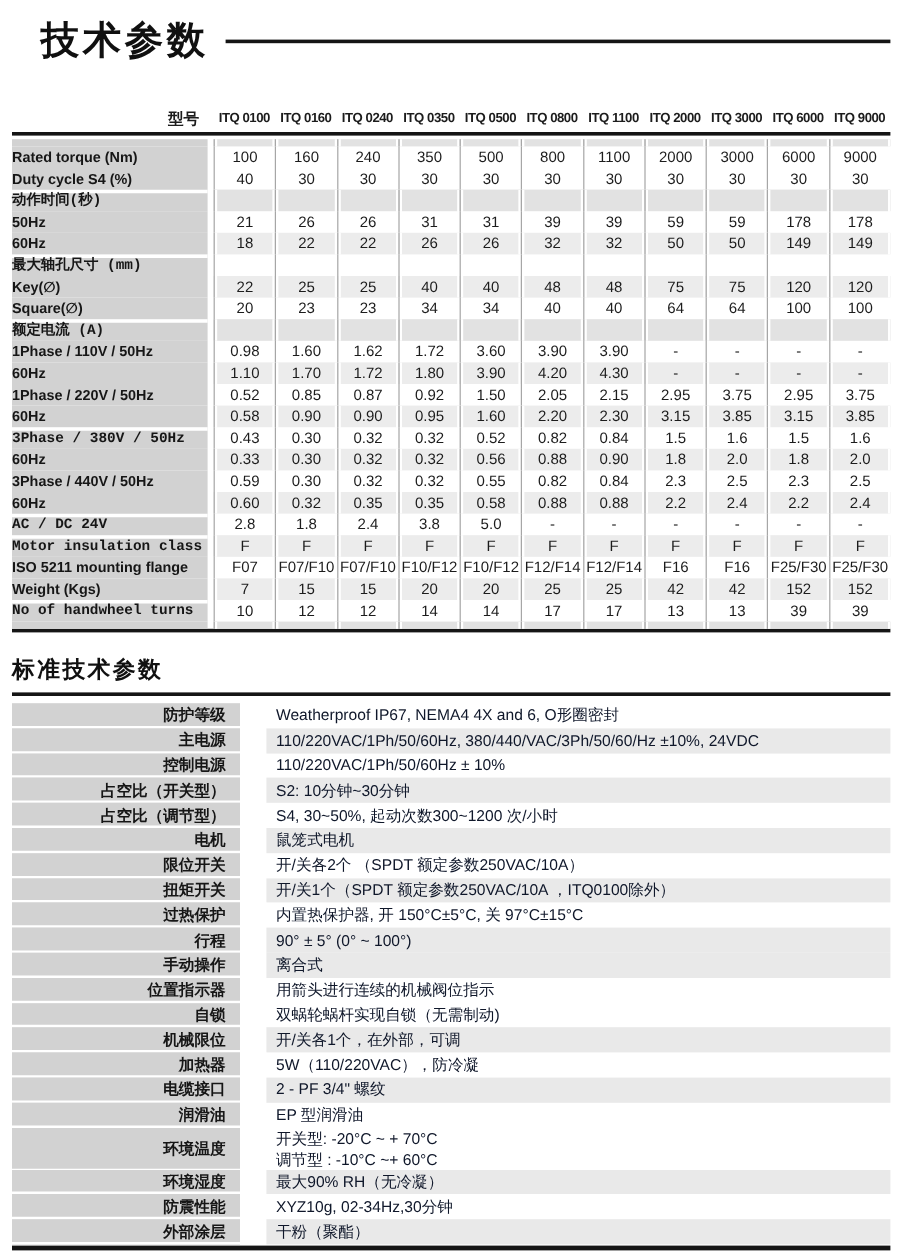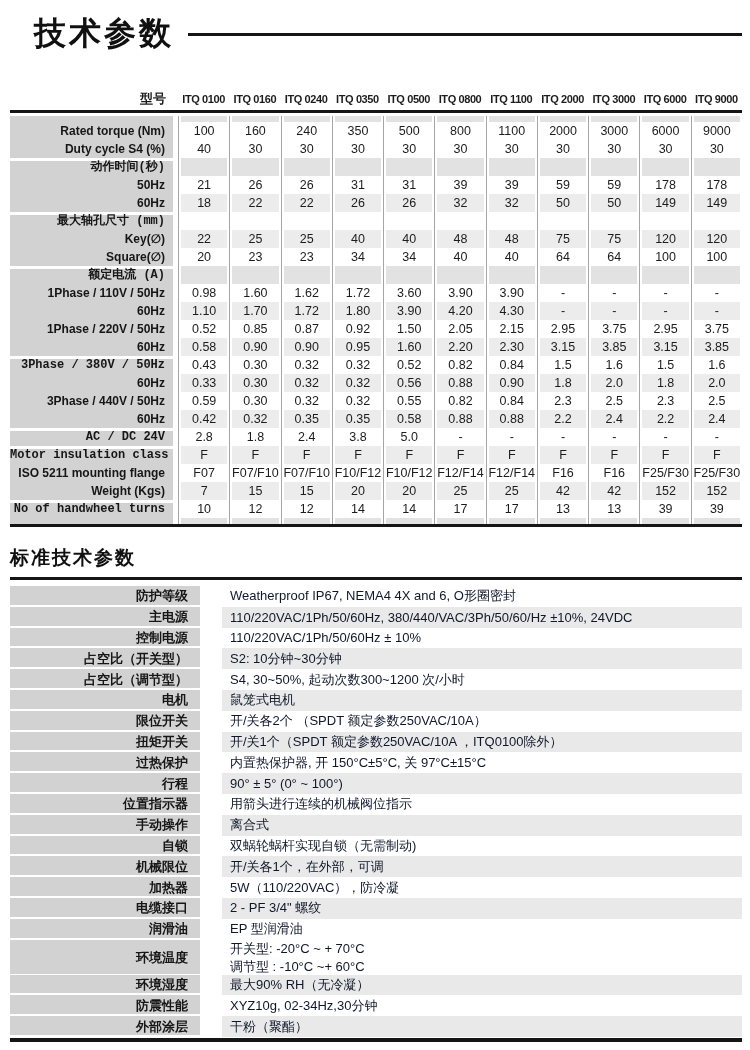--- a/index.html
+++ b/index.html
@@ -16,21 +16,21 @@
   .t1 { margin:8px 8px 0 10px; }
   .t1-head { display:grid; grid-template-columns:168px repeat(11,1fr); height:22px; align-items:center;margin-top:36px; }
   .t1-model-label { font-size:13px; font-weight:bold; text-align:right; padding-right:12px; }
   .t1-model { font-size:11px; font-weight:bold; text-align:center; letter-spacing:-0.4px; white-space:nowrap; }
   .rule { height:3px; background:var(--rule,#151515); }
   .rule4 { height:4px; background:var(--rule,#151515); }
 
   .t1-body { margin-top:3px; }
   .t1-row { display:grid; grid-template-columns:168px repeat(11,1fr); height:18px; }
   .t1-row.spacer { height:6px; }
-  .t1-label { background:var(--label-bg,#d2d2d2); font-weight:bold; font-size:12px; text-align:right;
+  .t1-label { background:var(--label-bg,#d2d2d2); font-weight:bold; font-size:12px; text-align:left;
               padding-right:8px; line-height:18px; margin-right:5px; white-space:nowrap; color:#161616; }
   .t1-row.gap .t1-label { box-shadow: inset 0 3px 0 #fff; font-family: Liberation Mono, monospace; }
   .t1-cell { font-size:12.5px; line-height:18px; text-align:center;
              border-left:1px solid #a6a6a6; box-shadow: inset 2px 0 0 #fff, inset -2px 0 0 #fff; }
   .t1-cell.lt { background:var(--stripe,#ececec); }
   .t1-cell.md { background:var(--band,#e2e2e2); }
 
   
   .title2 { font-size:19px; font-weight:bold; letter-spacing:2px; color:#101010; margin:18px 8px 6px 10px; }
   .t2-toprule { margin:0 8px 6px 10px; }
@@ -325,21 +325,21 @@
           <div class="t1-cell">0.82</div>
           <div class="t1-cell">0.84</div>
           <div class="t1-cell">2.3</div>
           <div class="t1-cell">2.5</div>
           <div class="t1-cell">2.3</div>
           <div class="t1-cell">2.5</div>
         </div>
 
   <div class="t1-row">
     <div class="t1-label">60Hz</div>
-  <div class="t1-cell lt">0.42</div>
+  <div class="t1-cell lt">0.60</div>
           <div class="t1-cell lt">0.32</div>
           <div class="t1-cell lt">0.35</div>
           <div class="t1-cell lt">0.35</div>
           <div class="t1-cell lt">0.58</div>
           <div class="t1-cell lt">0.88</div>
           <div class="t1-cell lt">0.88</div>
           <div class="t1-cell lt">2.2</div>
           <div class="t1-cell lt">2.4</div>
           <div class="t1-cell lt">2.2</div>
           <div class="t1-cell lt">2.4</div>
@@ -496,29 +496,29 @@
     <div class="t2-value">内置热保护器, 开 150°C±5°C, 关 97°C±15°C</div>
   </div>
 
   <div class="t2-row">
     <div class="t2-label">行程</div>
     <div class="t2-gap"></div>
     <div class="t2-value lt">90° ± 5° (0° ~ 100°)</div>
   </div>
 
   <div class="t2-row">
+    <div class="t2-label">手动操作</div>
+    <div class="t2-gap"></div>
+    <div class="t2-value lt">离合式</div>
+  </div>
+
+  <div class="t2-row">
     <div class="t2-label">位置指示器</div>
     <div class="t2-gap"></div>
     <div class="t2-value">用箭头进行连续的机械阀位指示</div>
-  </div>
-
-  <div class="t2-row">
-    <div class="t2-label">手动操作</div>
-    <div class="t2-gap"></div>
-    <div class="t2-value lt">离合式</div>
   </div>
 
   <div class="t2-row">
     <div class="t2-label">自锁</div>
     <div class="t2-gap"></div>
     <div class="t2-value">双蜗轮蜗杆实现自锁（无需制动)</div>
   </div>
 
   <div class="t2-row">
     <div class="t2-label">机械限位</div>

